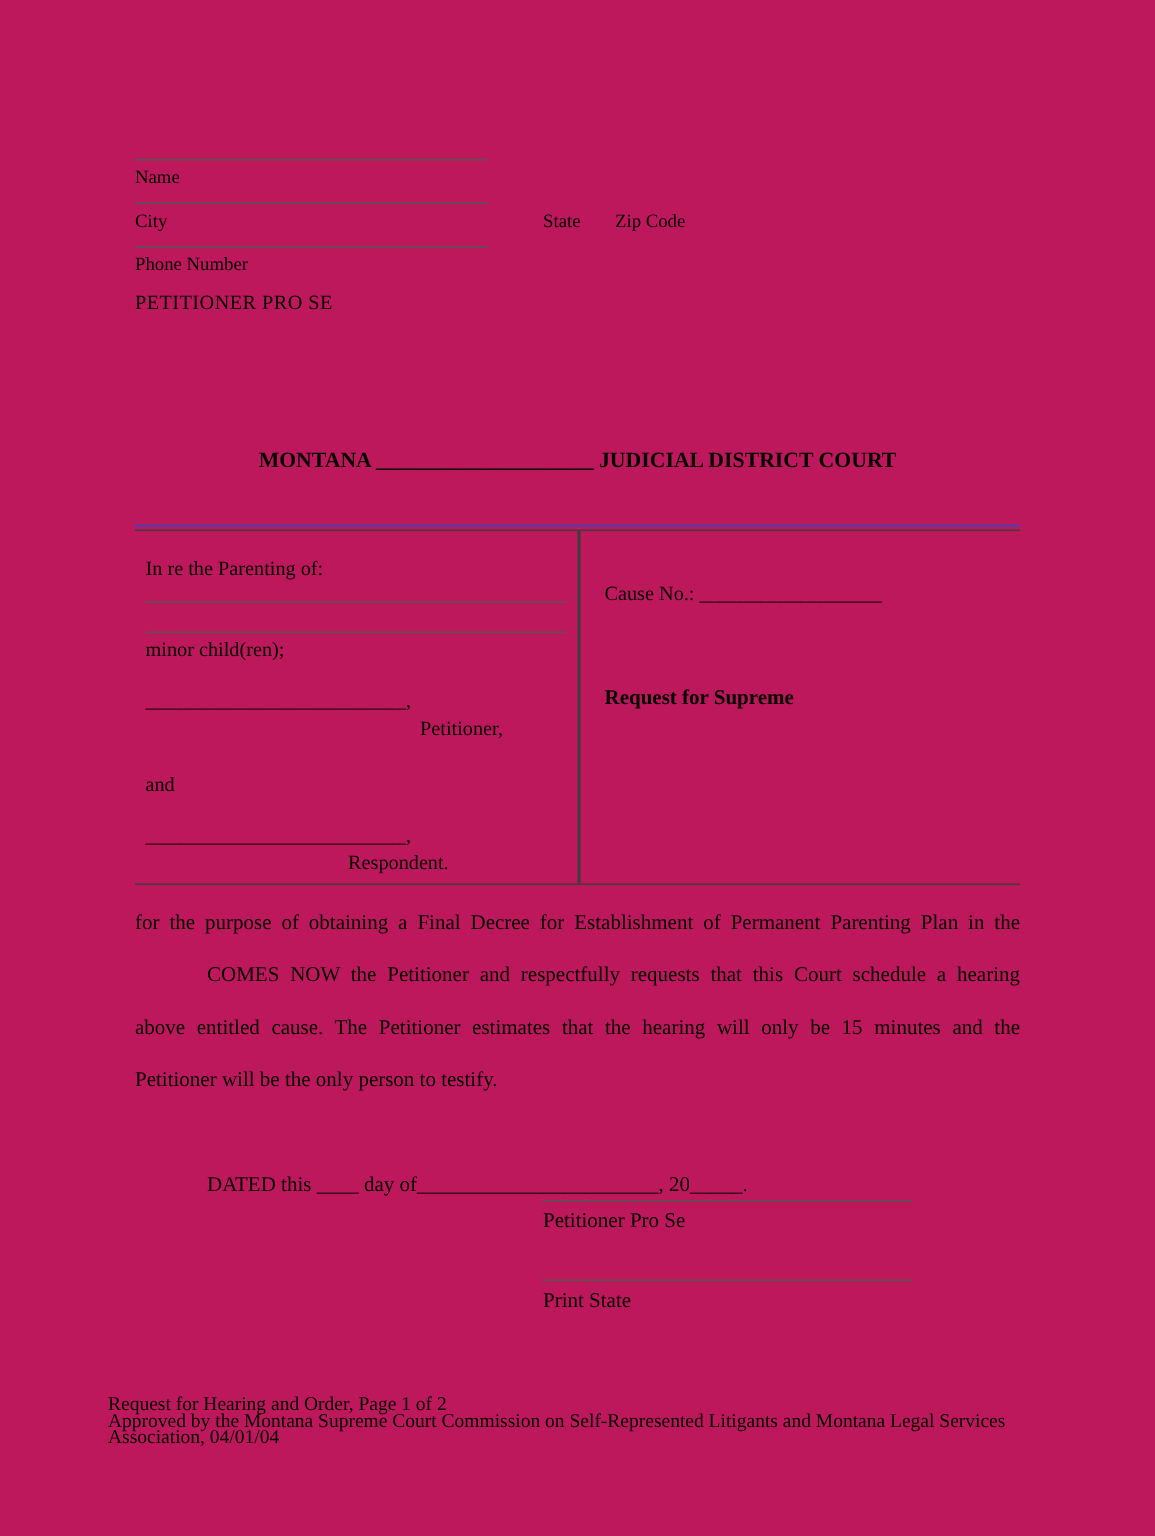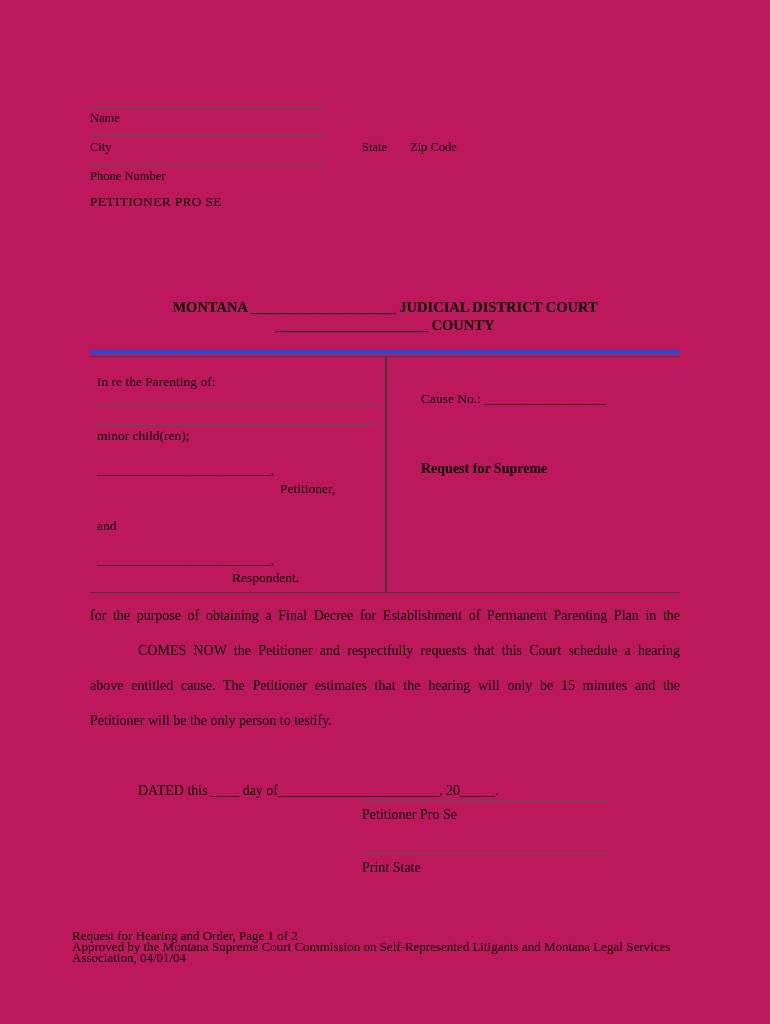--- a/index.html
+++ b/index.html
@@ -25,28 +25,28 @@
   
   .court-title {
     position: absolute; left: 90px; top: 299px; width: 590px;
     text-align: center; font-weight: bold; font-size: 14.5px; line-height: 17.5px;
     white-space: nowrap;
   }
 
   
   .caption {
     position: absolute; left: 90px; top: 350px; width: 590px;
-    border-top: 4px solid #1d4ed8; border-bottom: 1px solid #3d3d3d;
+    border-top: 1px solid #1d4ed8; border-bottom: 1px solid #3d3d3d;
     box-sizing: border-box;
   }
   .caption::before { content: ""; display: block; height: 1px; background: #3d3d3d; margin-top: 2px; }
   .caption-row { display: flex; min-height: 235px; }
   .caption-left { width: 295px; box-sizing: border-box; padding: 0 8px 0 7px; font-size: 13.5px; line-height: 17px; }
   .caption-divider { width: 2px; background: #3d3d3d; }
-  .caption-right { flex: 1; box-sizing: border-box; padding-left: 34px; font-size: 13.5px; line-height: 17px; }
+  .caption-right { flex: 1; box-sizing: border-box; padding-left: 16px; font-size: 13.5px; line-height: 17px; }
   .caption p { margin: 0; }
   .rule { height: 0; border-top: 1px solid #555555; }
   .in-re { margin-top: 16px !important; }
   .rule-1 { margin-top: 14px; }
   .rule-2 { margin-top: 19px; }
   .minor { margin-top: 2px !important; }
   .pet-blank { margin-top: 17px !important; letter-spacing: 0.2px; }
   .pet-label { margin: 2px 0 0 183px !important; }
   .and-label { margin-top: 20px !important; }
   .resp-blank { margin-top: 17px !important; letter-spacing: 0.2px; }
@@ -91,21 +91,20 @@
     </div>
     <div class="field">
       <div class="fill-line"></div>
       <div class="field-label">Phone Number</div>
     </div>
     <div class="pro-se">PETITIONER PRO SE</div>
   </div>
 
   <div class="court-title">
     <div><span>MONTANA </span><span>____________________</span><span> JUDICIAL DISTRICT COURT</span></div>
-    <div><span>_____________________</span><span> COUNTY</span></div>
   </div>
 
   <div class="caption">
     <div class="caption-row">
       <div class="caption-left">
         <p class="in-re">In re the Parenting of:</p>
         <div class="rule rule-1"></div>
         <div class="rule rule-2"></div>
         <p class="minor">minor child(ren);</p>
         <p class="pet-blank">_________________________,</p>

